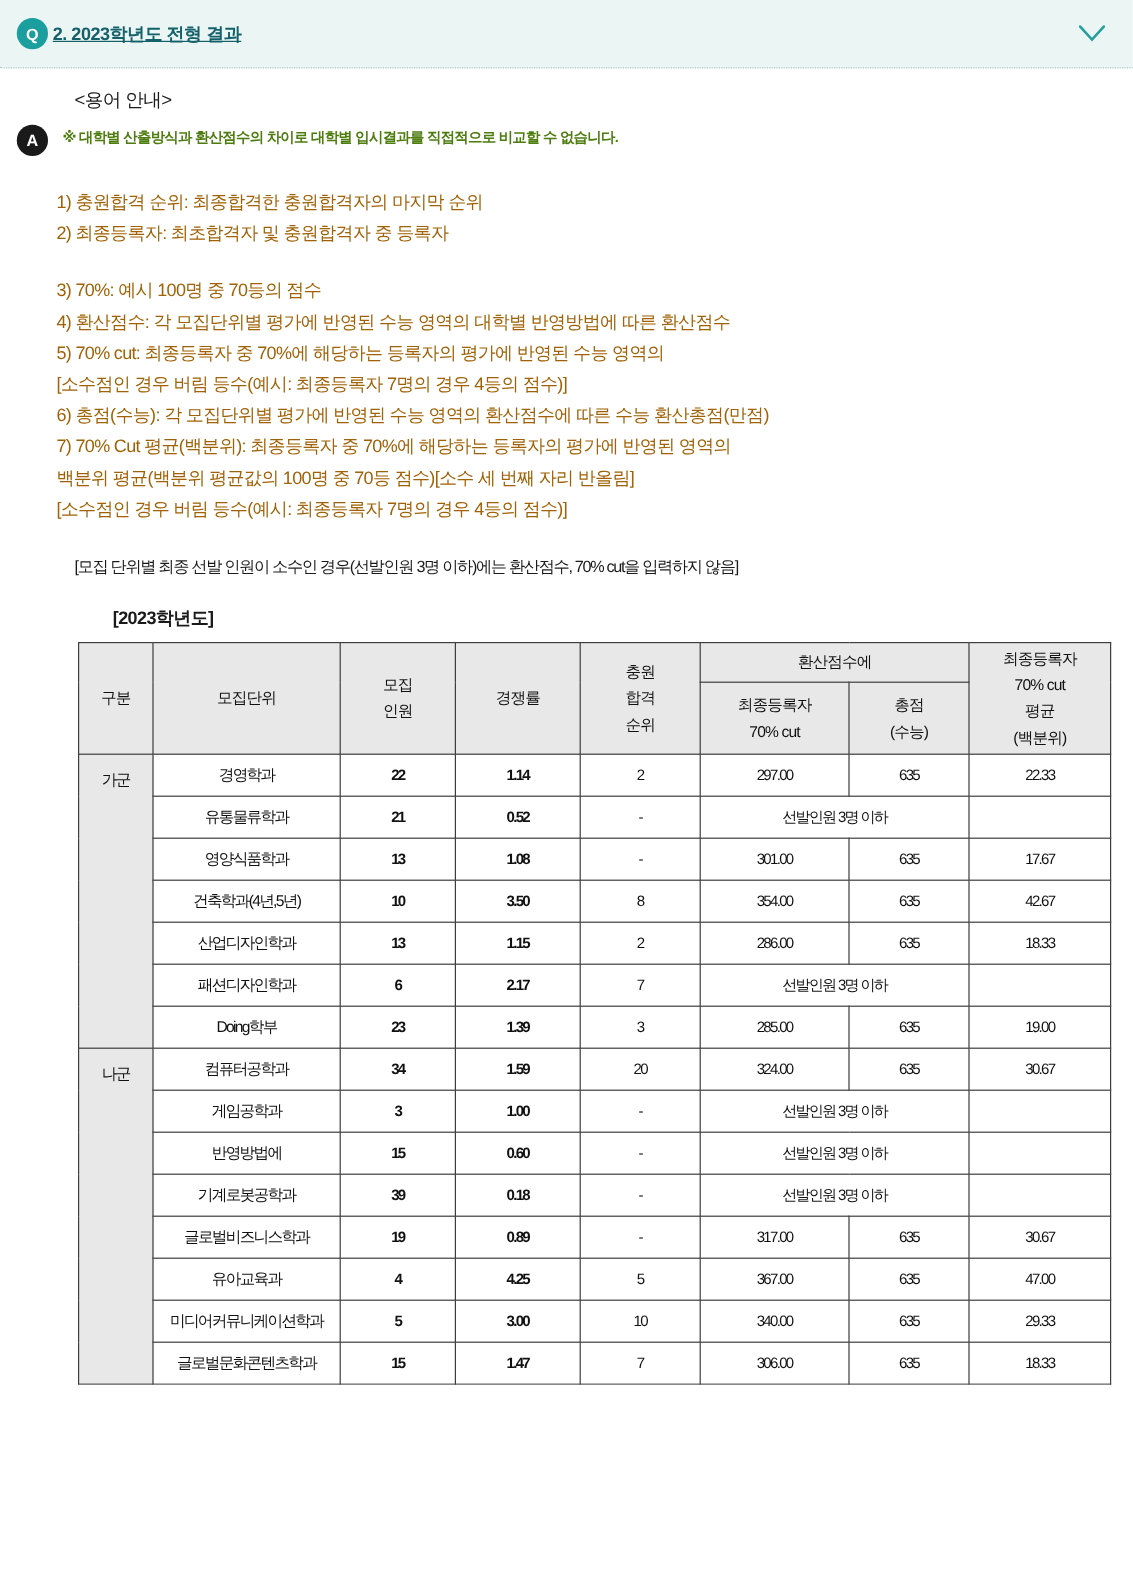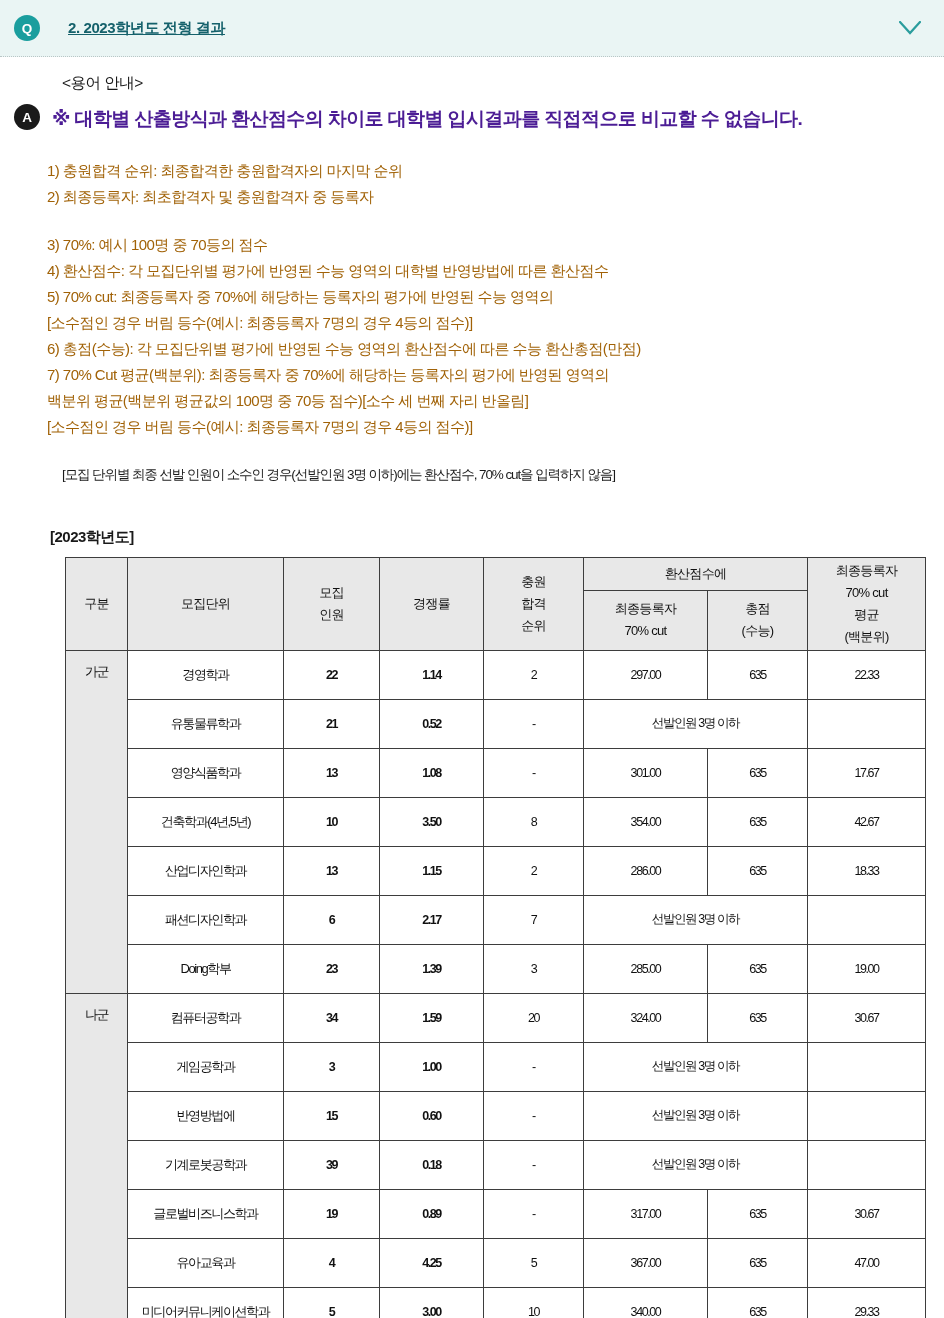--- a/index.html
+++ b/index.html
@@ -27,21 +27,21 @@
     border-radius: 50%;
     flex: 0 0 26px;
     display: flex; align-items: center; justify-content: center;
     color: #fff;
     font-size: 13.5px;
     font-weight: bold;
   }
   .badge-q { background: #1a9e9e; }
   .badge-a { background: #1a1a1a; }
   .qa-title {
-    margin-left: 28px;
+    margin-left: 4px;
     font-size: 15px;
     font-weight: bold;
     color: #15616b;
     text-decoration: underline;
     letter-spacing: -0.4px;
     cursor: pointer;
   }
   .chevron {
     margin-left: auto;
     width: 24px; height: 24px;
@@ -61,23 +61,23 @@
     margin-bottom: 10px;
   }
   .warn-row {
     display: flex;
     align-items: flex-start;
     padding-left: 14px;
     margin-bottom: 26px;
   }
   .warn-text {
     margin-left: 12px;
-    color: #4c1d95;
+    color: #4d7c0f;
     font-weight: bold;
-    font-size: 19px;
+    font-size: 12px;
     letter-spacing: -0.6px;
     line-height: 1.3;
     padding-top: 3px;
   }
 
   .glossary {
     padding-left: 47px;
     font-size: 15px;
     line-height: 26px;
     letter-spacing: -0.55px;
@@ -86,25 +86,25 @@
   .glossary p { margin: 0; white-space: nowrap; }
   .gap { height: 22px; }
   .note-small {
     padding-left: 62px;
     font-size: 13.5px;
     letter-spacing: -1.1px;
     margin-top: 26px;
     white-space: nowrap;
   }
   .year-label {
-    padding-left: 50px;
+    padding-left: 94px;
     font-size: 15px;
     font-weight: bold;
     letter-spacing: -0.5px;
-    margin-top: 44px;
+    margin-top: 24px;
     margin-bottom: 10px;
   }
 
   
   .tbl-wrap { padding: 0 19px 0 65px; }
   table.result {
     width: 860px;
     border-collapse: collapse;
     table-layout: fixed;
     font-size: 12px;
@@ -142,21 +142,21 @@
     font-size: 13px;
     letter-spacing: -1.1px;
     margin-left: 20px;
   }
   td.num-b { font-weight: bold; font-size: 12.5px; }
   td.num   { font-size: 12.5px; }
   td.small-pool {
     font-size: 12.5px;
     letter-spacing: -1.3px;
   }
-  tbody tr { height: 49px; padding-left: 29px; }
+  tbody tr { height: 35px; padding-left: 29px; }
 
   col.c-grp  { width: 62px; }
   col.c-unit { width: 156px; }
   col.c-quota{ width: 96px; }
   col.c-ratio{ width: 104px; }
   col.c-rank { width: 100px; }
   col.c-cut  { width: 124px; }
   col.c-tot  { width: 100px; }
   col.c-pct  { width: 118px; }
 </style>

